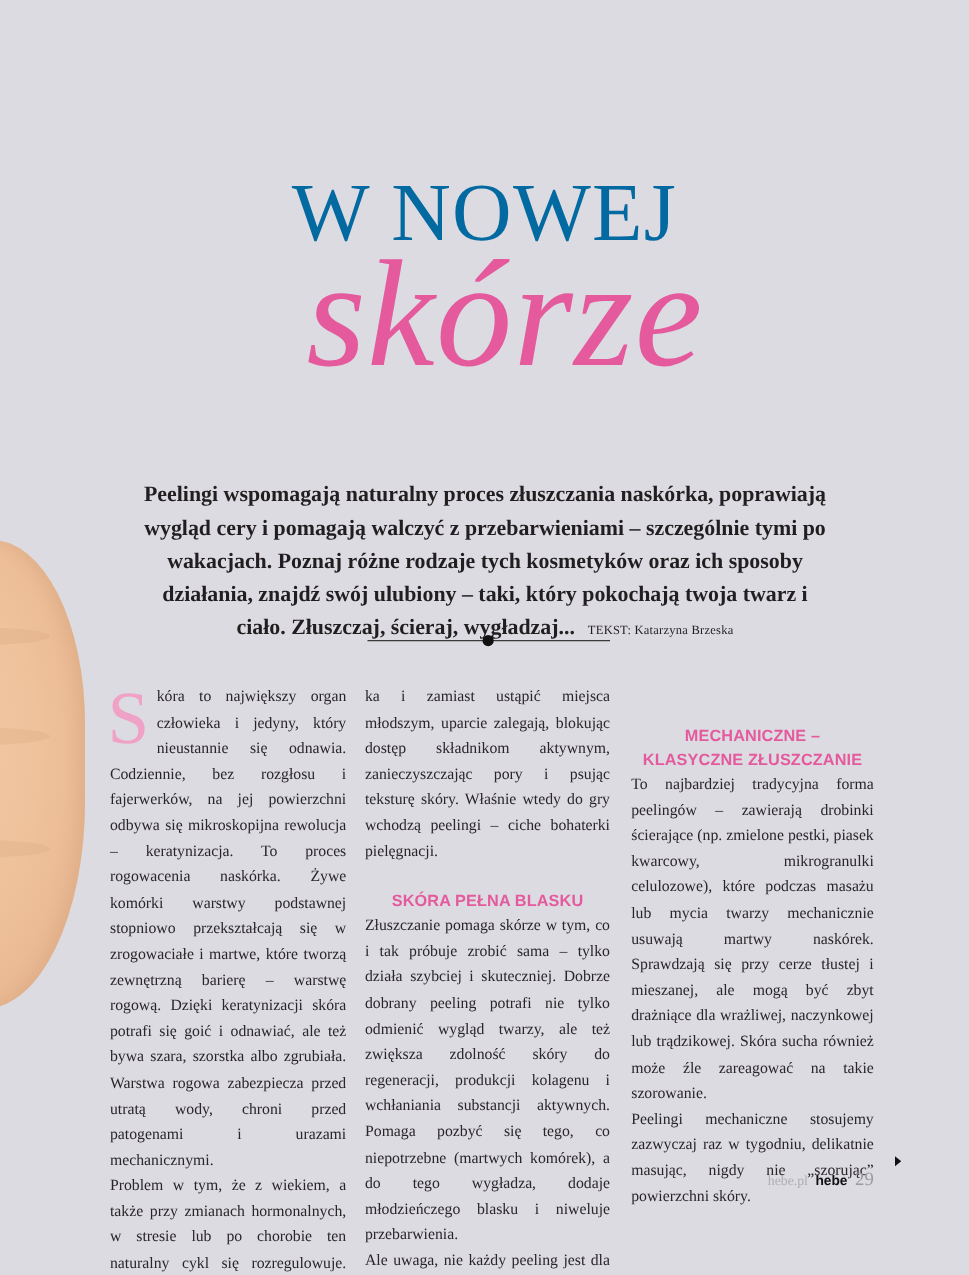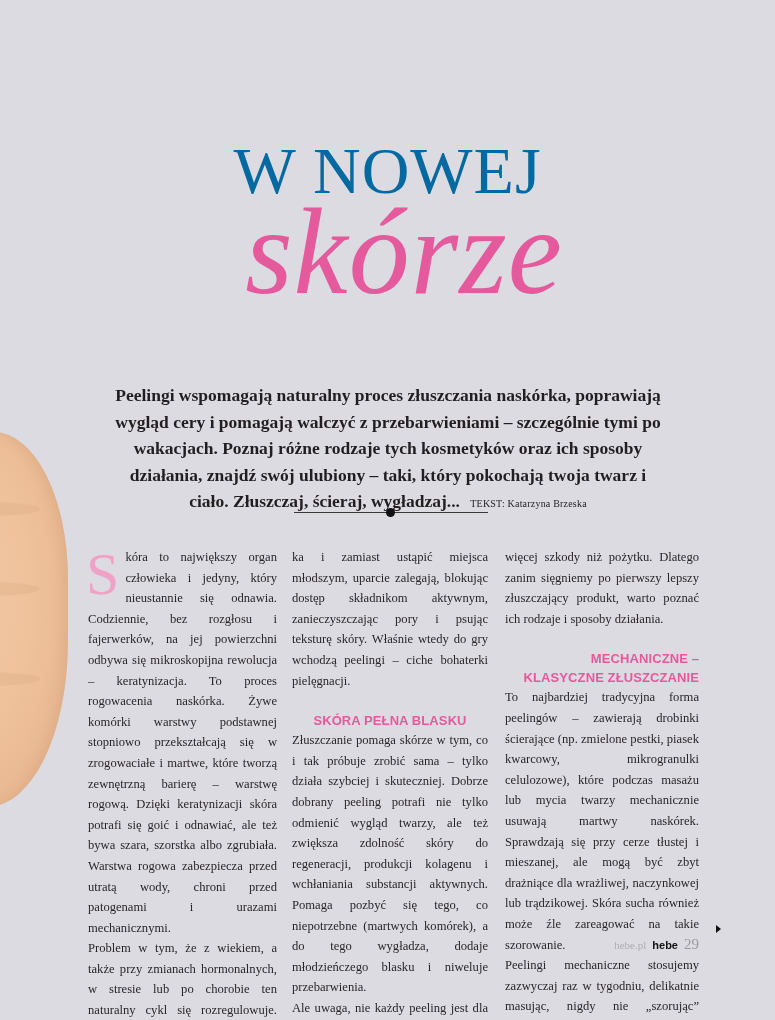--- a/index.html
+++ b/index.html
@@ -142,22 +142,21 @@
   </div>
 
   <div class="col col2">
     <p>ka i zamiast ustąpić miejsca młodszym, uparcie zalegają, blokując dostęp składnikom aktywnym, zanieczyszczając pory i psując teksturę skóry. Właśnie wtedy do gry wchodzą peelingi – ciche bohaterki pielęgnacji.</p>
     <h3 class="subhead" style="margin-top:20px;">SKÓRA PEŁNA BLASKU</h3>
     <p>Złuszczanie pomaga skórze w tym, co i tak próbuje zrobić sama – tylko działa szybciej i skuteczniej. Dobrze dobrany peeling potrafi nie tylko odmienić wygląd twarzy, ale też zwiększa zdolność skóry do regeneracji, produkcji kolagenu i wchłaniania substancji aktywnych. Pomaga pozbyć się tego, co niepotrzebne (martwych komórek), a do tego wygładza, dodaje młodzieńczego blasku i niweluje przebarwienia.</p>
     <p>Ale uwaga, nie każdy peeling jest dla każdego. Źle dobrany może narobić</p>
   </div>
 
   <div class="col col3">
-    <p>więcej szkody niż pożytku. Dlatego zanim sięgniemy po pierwszy lepszy złuszczający produkt, warto poznać ich rodzaje i sposoby działania.</p>
-    <h3 class="subhead" style="margin-top:20px;text-align:right;">
+    <h3 class="subhead" style="margin-top:32px;">
       <span>MECHANICZNE –</span><br>
       <span>KLASYCZNE ZŁUSZCZANIE</span>
     </h3>
     <p>To najbardziej tradycyjna forma peelingów – zawierają drobinki ścierające (np. zmielone pestki, piasek kwarcowy, mikrogranulki celulozowe), które podczas masażu lub mycia twarzy mechanicznie usuwają martwy naskórek. Sprawdzają się przy cerze tłustej i mieszanej, ale mogą być zbyt drażniące dla wrażliwej, naczynkowej lub trądzikowej. Skóra sucha również może źle zareagować na takie szorowanie.</p>
     <p>Peelingi mechaniczne stosujemy zazwyczaj raz w tygodniu, delikatnie masując, nigdy nie „szorując” powierzchni skóry.</p>
   </div>
 
   <div class="arrow"></div>
 
   <div class="footer">

